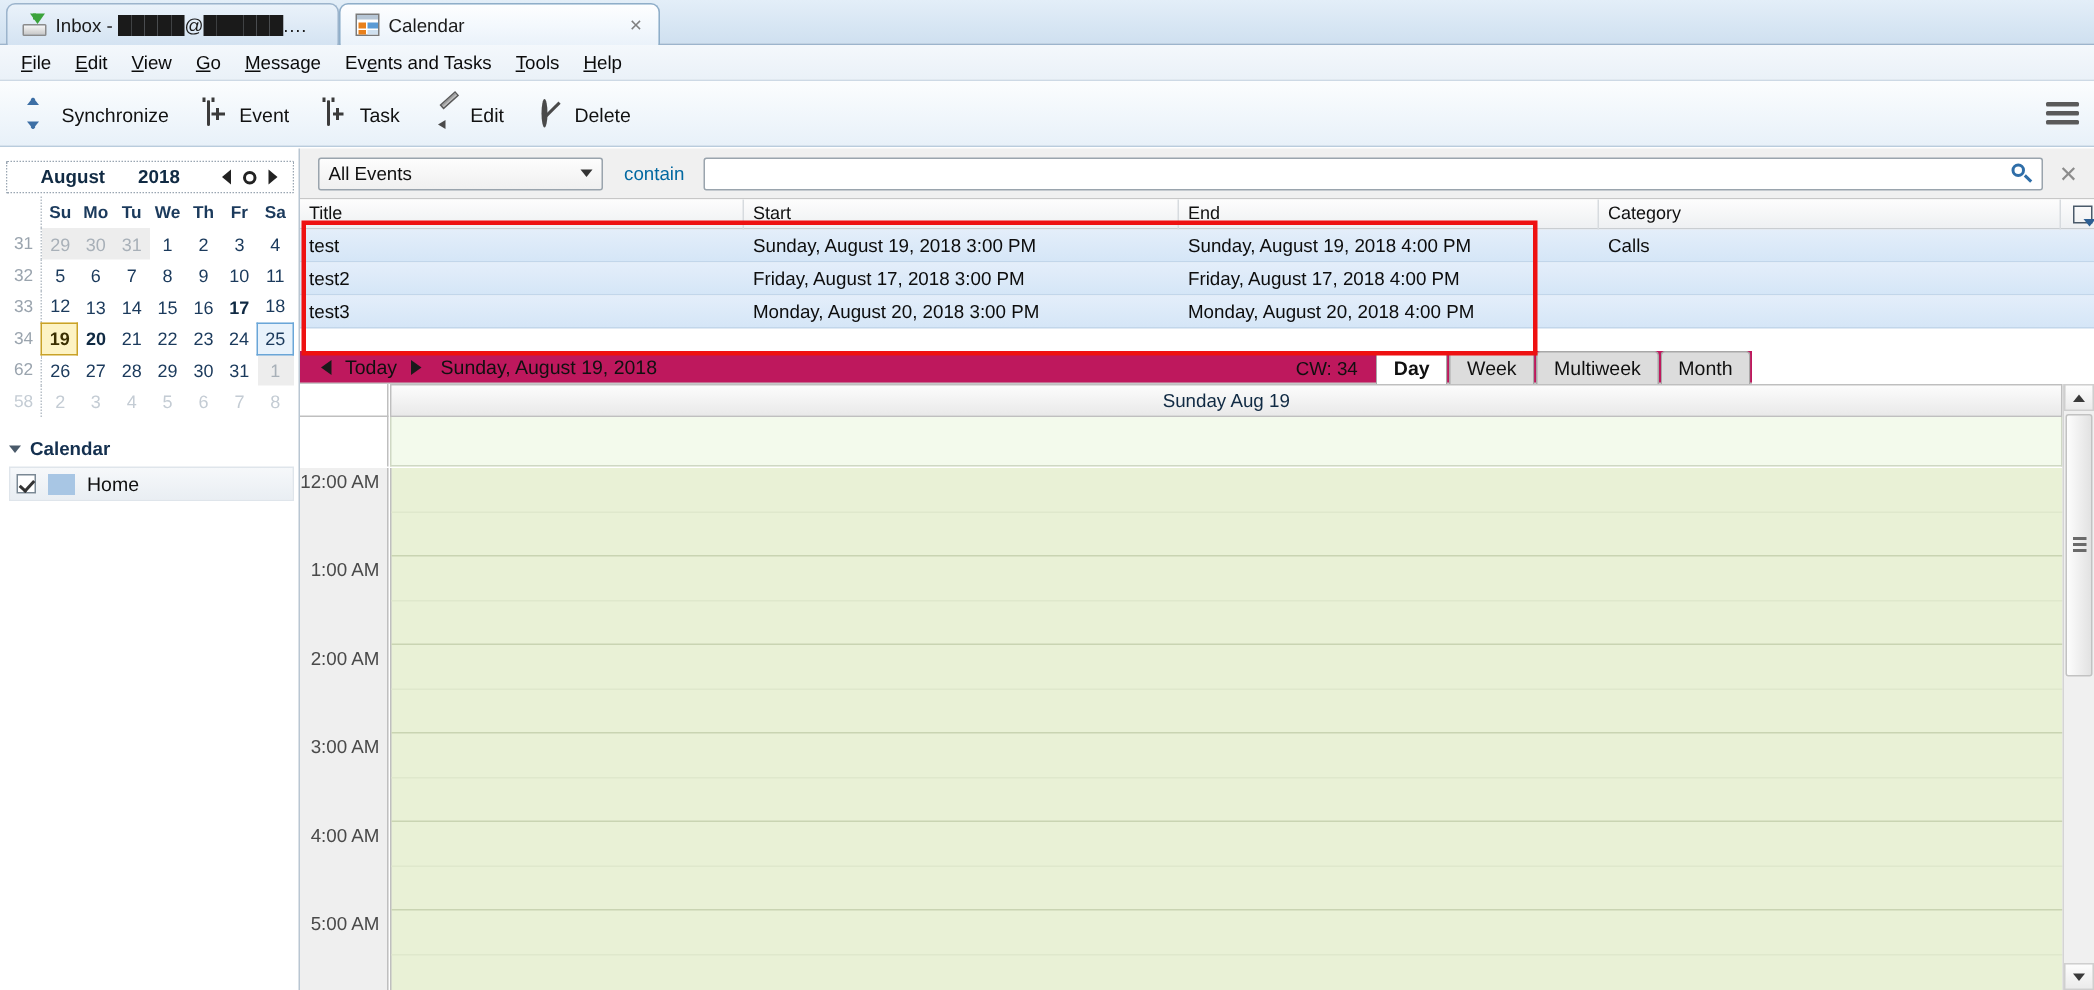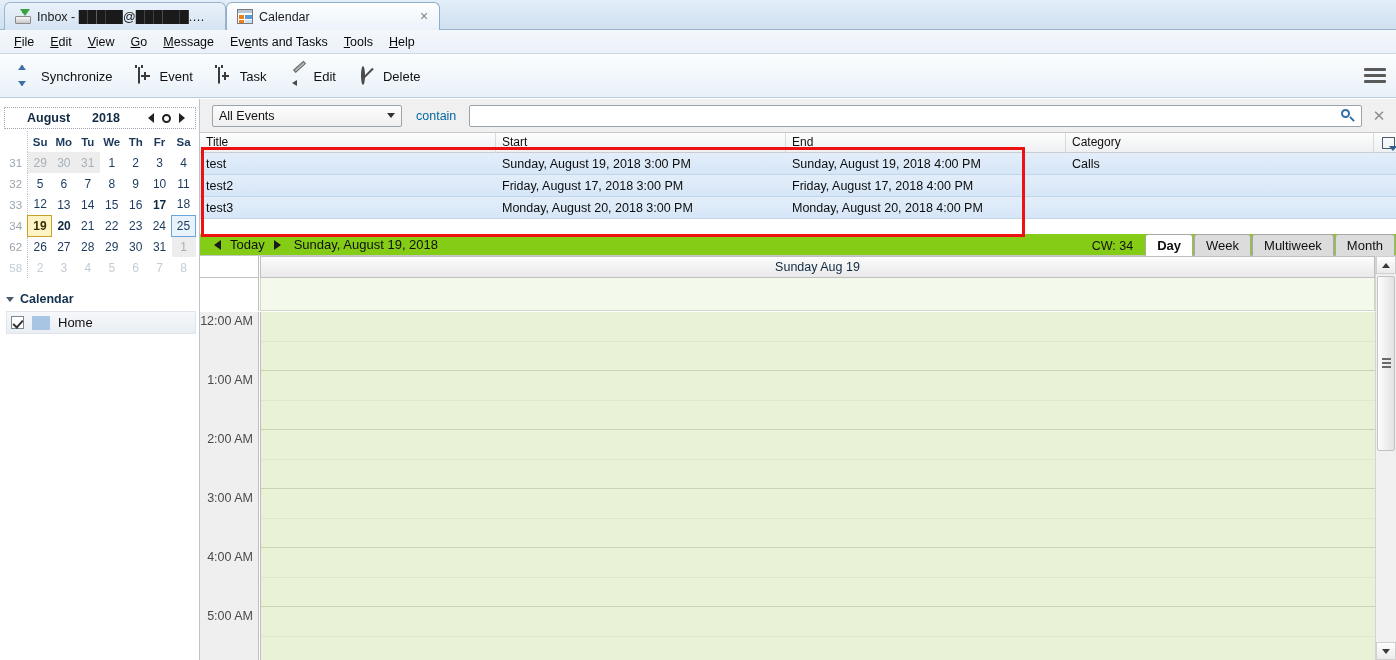--- a/index.html
+++ b/index.html
@@ -260,22 +260,22 @@
   .td-cat { flex: 1; }
 
   
   .redbox {
     position: absolute; left: 201px; top: 147px; width: 824px; height: 90px;
     border: 3px solid #ee1111; z-index: 40; pointer-events: none;
   }
 
   
   .navbar {
-    position: absolute; left: 200px; top: 234px; width: 1196px; height: 22px;
-    background: #84cc16; border-bottom: 1px solid #c7c7c7;
+    position: absolute; left: 200px; top: 234px; width: 968px; height: 22px;
+    background: #be185d; border-bottom: 1px solid #c7c7c7;
     display: flex; align-items: center;
   }
   .nav-left { display: flex; align-items: center; gap: 9px; padding-left: 14px; }
   .nav-tri-l { width:0;height:0;border-top:5px solid transparent;border-bottom:5px solid transparent;border-right:7px solid #1a1a1a; }
   .nav-tri-r { width:0;height:0;border-top:5px solid transparent;border-bottom:5px solid transparent;border-left:7px solid #1a1a1a; }
   .nav-today { font-size: 13px; color: #101010; }
   .nav-date { margin-left: 4px; font-size: 13px; color: #101010; }
   .nav-right { margin-left: auto; display: flex; align-items: flex-end; height: 22px; }
   .cw { font-size: 12.5px; color: #101010; padding: 0 12px 3px 0; }
   .vtab {

